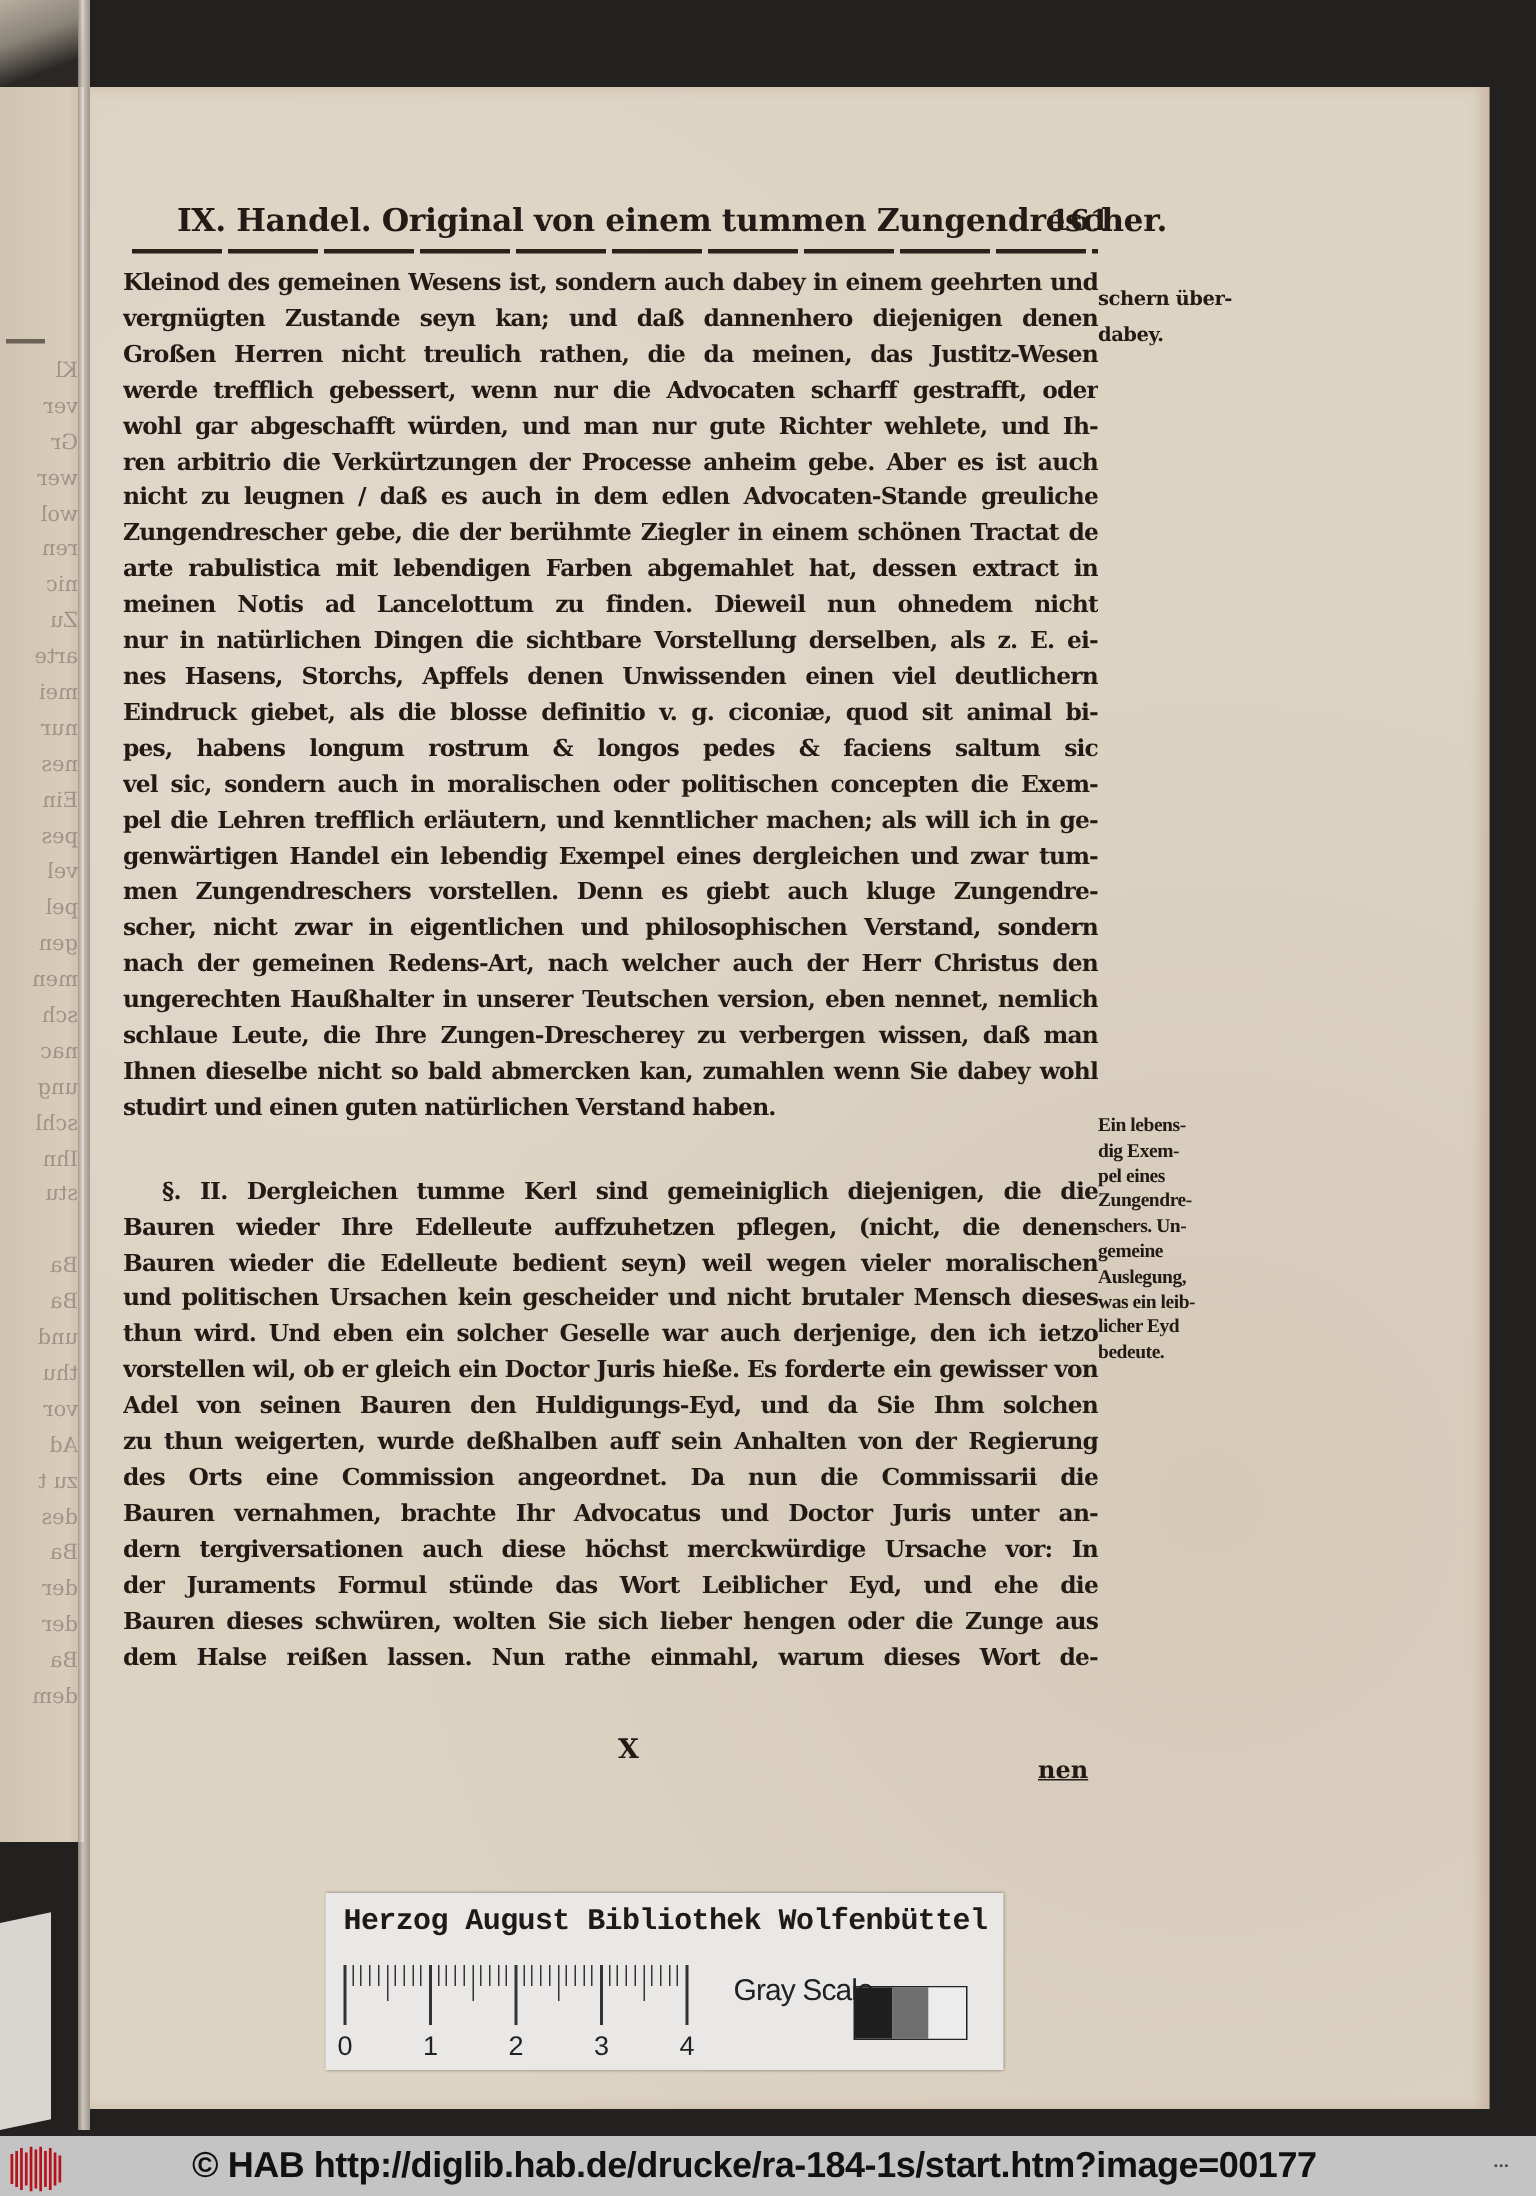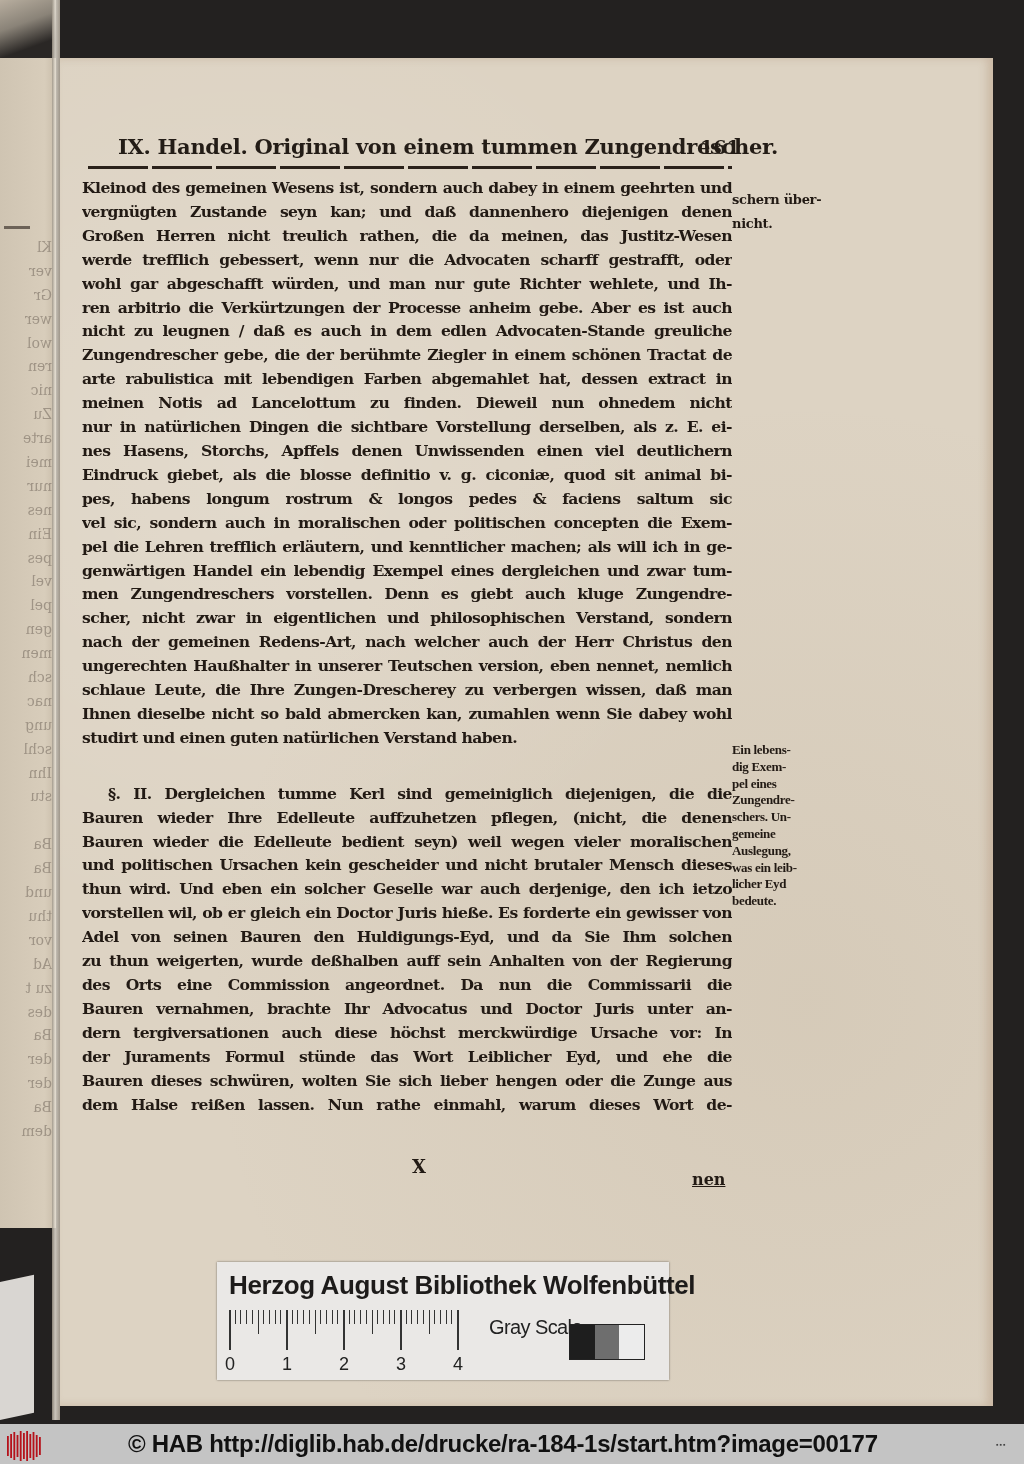--- a/index.html
+++ b/index.html
@@ -71,22 +71,22 @@
   .marg2 { top:684px; line-height:16.8px;font-family:Liberation Serif, serif; }
   .signature { position:absolute; left:352px; top:1098px; font-size:18px; font-weight:bold; color:#221a14; }
   .catchword { position:absolute; left:632px; top:1112px; font-size:16px; font-weight:bold; color:#221a14;text-decoration:underline; }
 
   
   .card {
     position:absolute; left:217px; top:1262px; width:452px; height:118px;
     background:#eae8e6; box-shadow:0 0 2px rgba(0,0,0,.5);
   }
   .card-title {
-    position:absolute; left:12px; top:8px; font-family:Liberation Sans, sans-serif;
-    font-weight:bold; font-size:26px; color:#1d1b1a; white-space:nowrap; letter-spacing:-0.4px;
+    position:absolute; left:12px; top:8px; font-family:Liberation Mono, monospace;
+    font-weight:bold; font-size:20px; color:#1d1b1a; white-space:nowrap; letter-spacing:-0.4px;
   }
   .ruler { position:absolute; left:12px; top:48px; width:236px; height:44px; }
   .tick { position:absolute; top:0; width:1px; background:#333; }
   .ruler-label { position:absolute; top:44px; font-family:"Liberation Sans", sans-serif; font-size:18px; color:#222; }
   .gray-label {
     position:absolute; left:272px; top:54px; font-family:"Liberation Sans", sans-serif;
     font-size:20px; color:#222; letter-spacing:-0.6px;
   }
   .gray-swatches { position:absolute; left:352px; top:62px; width:74px; height:34px; border:1px solid #222; display:flex; }
   .gray-swatches span { flex:1; }
@@ -194,21 +194,21 @@
         <span class="line">des Orts eine Commission angeordnet.   Da nun die Commissarii die</span>
         <span class="line">Bauren vernahmen, brachte Ihr Advocatus und Doctor Juris unter an-</span>
         <span class="line">dern tergiversationen auch diese höchst merckwürdige Ursache vor:  In</span>
         <span class="line">der Juraments Formul stünde das Wort Leiblicher Eyd, und ehe die</span>
         <span class="line">Bauren dieses schwüren, wolten Sie sich lieber hengen oder die Zunge aus</span>
         <span class="line">dem Halse reißen lassen.   Nun rathe einmahl, warum dieses Wort de-</span>
       </div>
 
     <div class="marginalia marg1" id="marg1">
         <div>schern über-</div>
-        <div>nicht.</div>
+        <div>dabey.</div>
       </div>
     <div class="marginalia marg2" id="marg2">
         <div>Ein lebens-</div>
         <div>dig Exem-</div>
         <div>pel eines</div>
         <div>Zungendre-</div>
         <div>schers. Un-</div>
         <div>gemeine</div>
         <div>Auslegung,</div>
         <div>was ein leib-</div>

